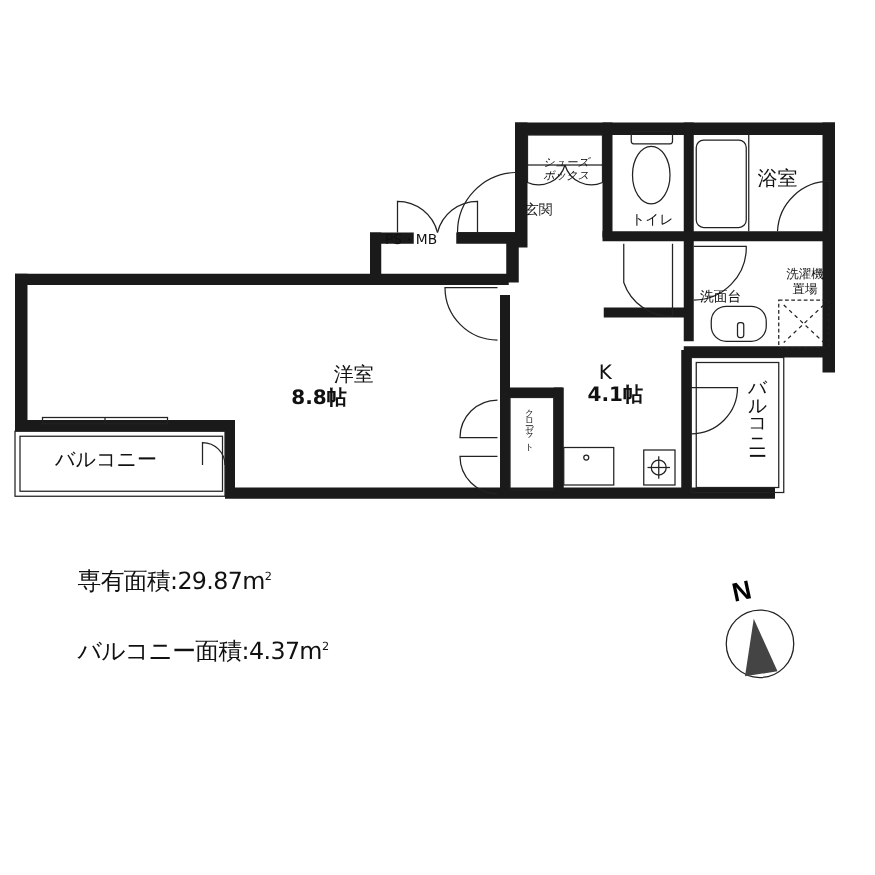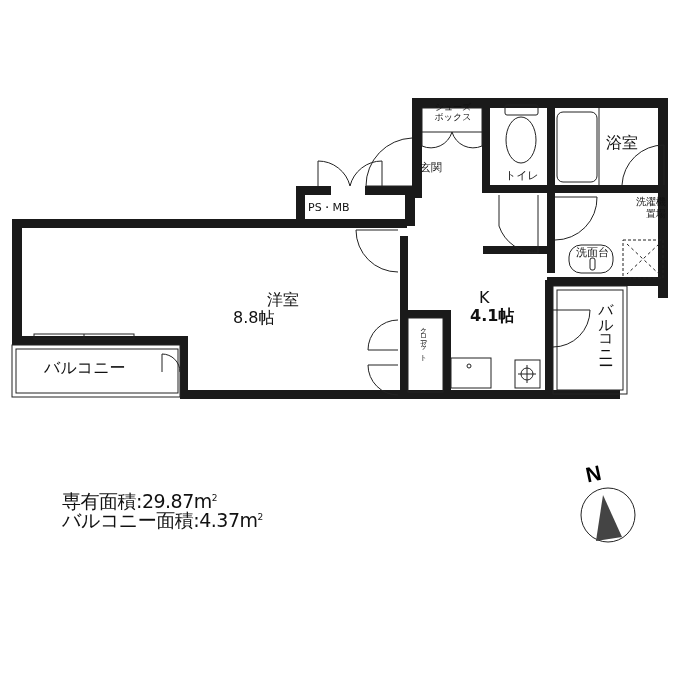--- a/index.html
+++ b/index.html
@@ -101,40 +101,40 @@
     <circle cx="527" cy="374" r="6"></circle>
     <line x1="527" y1="365" x2="527" y2="383"></line>
     <line x1="518" y1="374" x2="536" y2="374"></line>
 
     <circle cx="608" cy="515" r="27"></circle>
   </g>
   <polygon points="603,495 622,537 596,541" fill="#444"></polygon>
 </svg>
 
 <div class="lbl s13" style="left:235px;top:290px;margin-left:32px;">洋室</div>
-<div class="lbl s13" style="left:233px;top:308px;">8.8帖</div>
+<div class="lbl s13" style="left:233px;top:308px;font-weight:bold;">8.8帖</div>
 <div class="lbl s13" style="left:479px;top:288px;">K</div>
 <div class="lbl s13" style="left:470px;top:306px;font-weight:bold;">4.1帖</div>
 <div class="lbl s11" style="left:420px;top:160px;">玄関</div>
-<div class="lbl s9" style="left:424px;top:102px;width:58px;">
+<div class="lbl s9" style="left:424px;top:126px;width:58px;font-style:italic;">
   <div>シューズ</div>
   <div>ボックス</div>
 </div>
 <div class="lbl s11" style="left:505px;top:168px;">トイレ</div>
 <div class="lbl s13" style="left:606px;top:133px;">浴室</div>
-<div class="lbl s11" style="left:576px;top:230px;margin-top:15px;">洗面台</div>
-<div class="lbl s9" style="left:622px;top:196px;width:44px;font-size:10px;line-height:12px;text-align:right;">
+<div class="lbl s11" style="left:560px;top:230px;">洗面台</div>
+<div class="lbl s9" style="left:622px;top:214px;width:44px;font-size:10px;line-height:12px;">
   <div>洗濯機</div>
   <div>置場</div>
 </div>
-<div class="lbl s11" style="left:308px;top:200px;">PS・MB</div>
+<div class="lbl s11" style="left:308px;top:184px;">PS・MB</div>
 <div class="lbl vert" style="left:418px;top:322px;font-size:7px;">クローゼット</div>
 <div class="lbl s13" style="left:44px;top:358px;">バルコニー</div>
 <div class="lbl vert" style="left:596px;top:293px;font-size:15px;">バルコニー</div>
 
-<div class="area" style="top:452px;margin-top:37px;">
+<div class="area" style="top:452px;">
   <span>専有面積:</span><span>29.87m</span><sup>2</sup>
 </div>
 <div class="area" style="top:508px;">
   <span>バルコニー面積:</span><span>4.37m</span><sup>2</sup>
 </div>
 
 <div class="north">N</div>
 
 </body></html>

